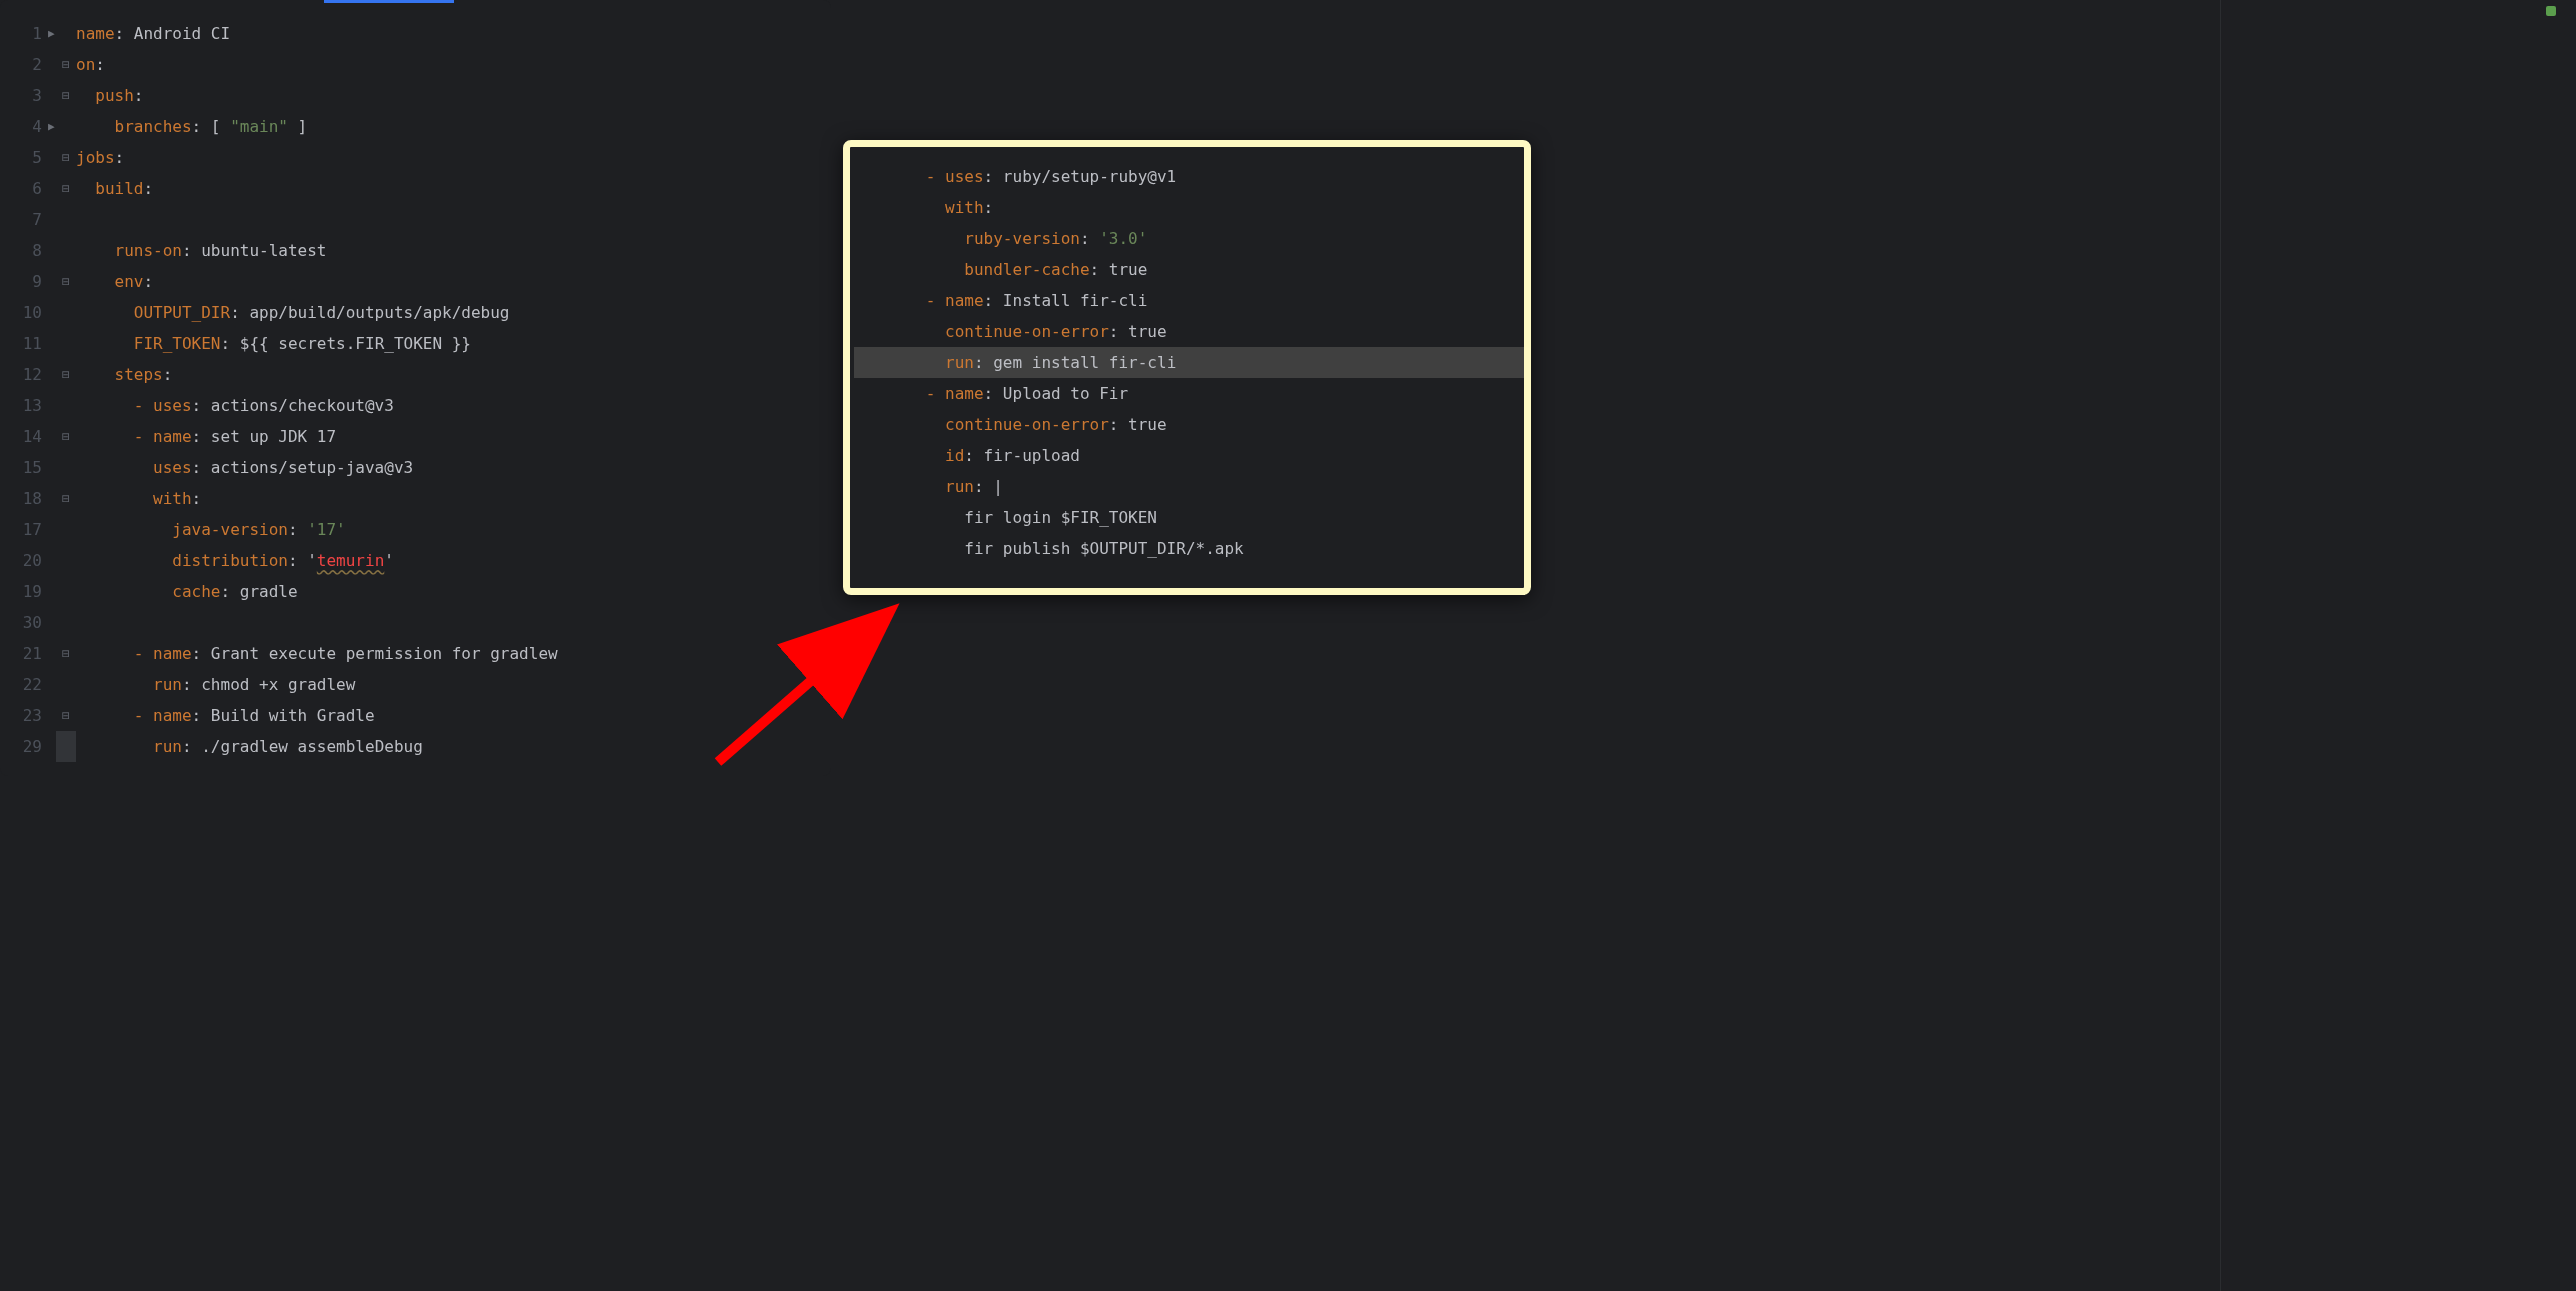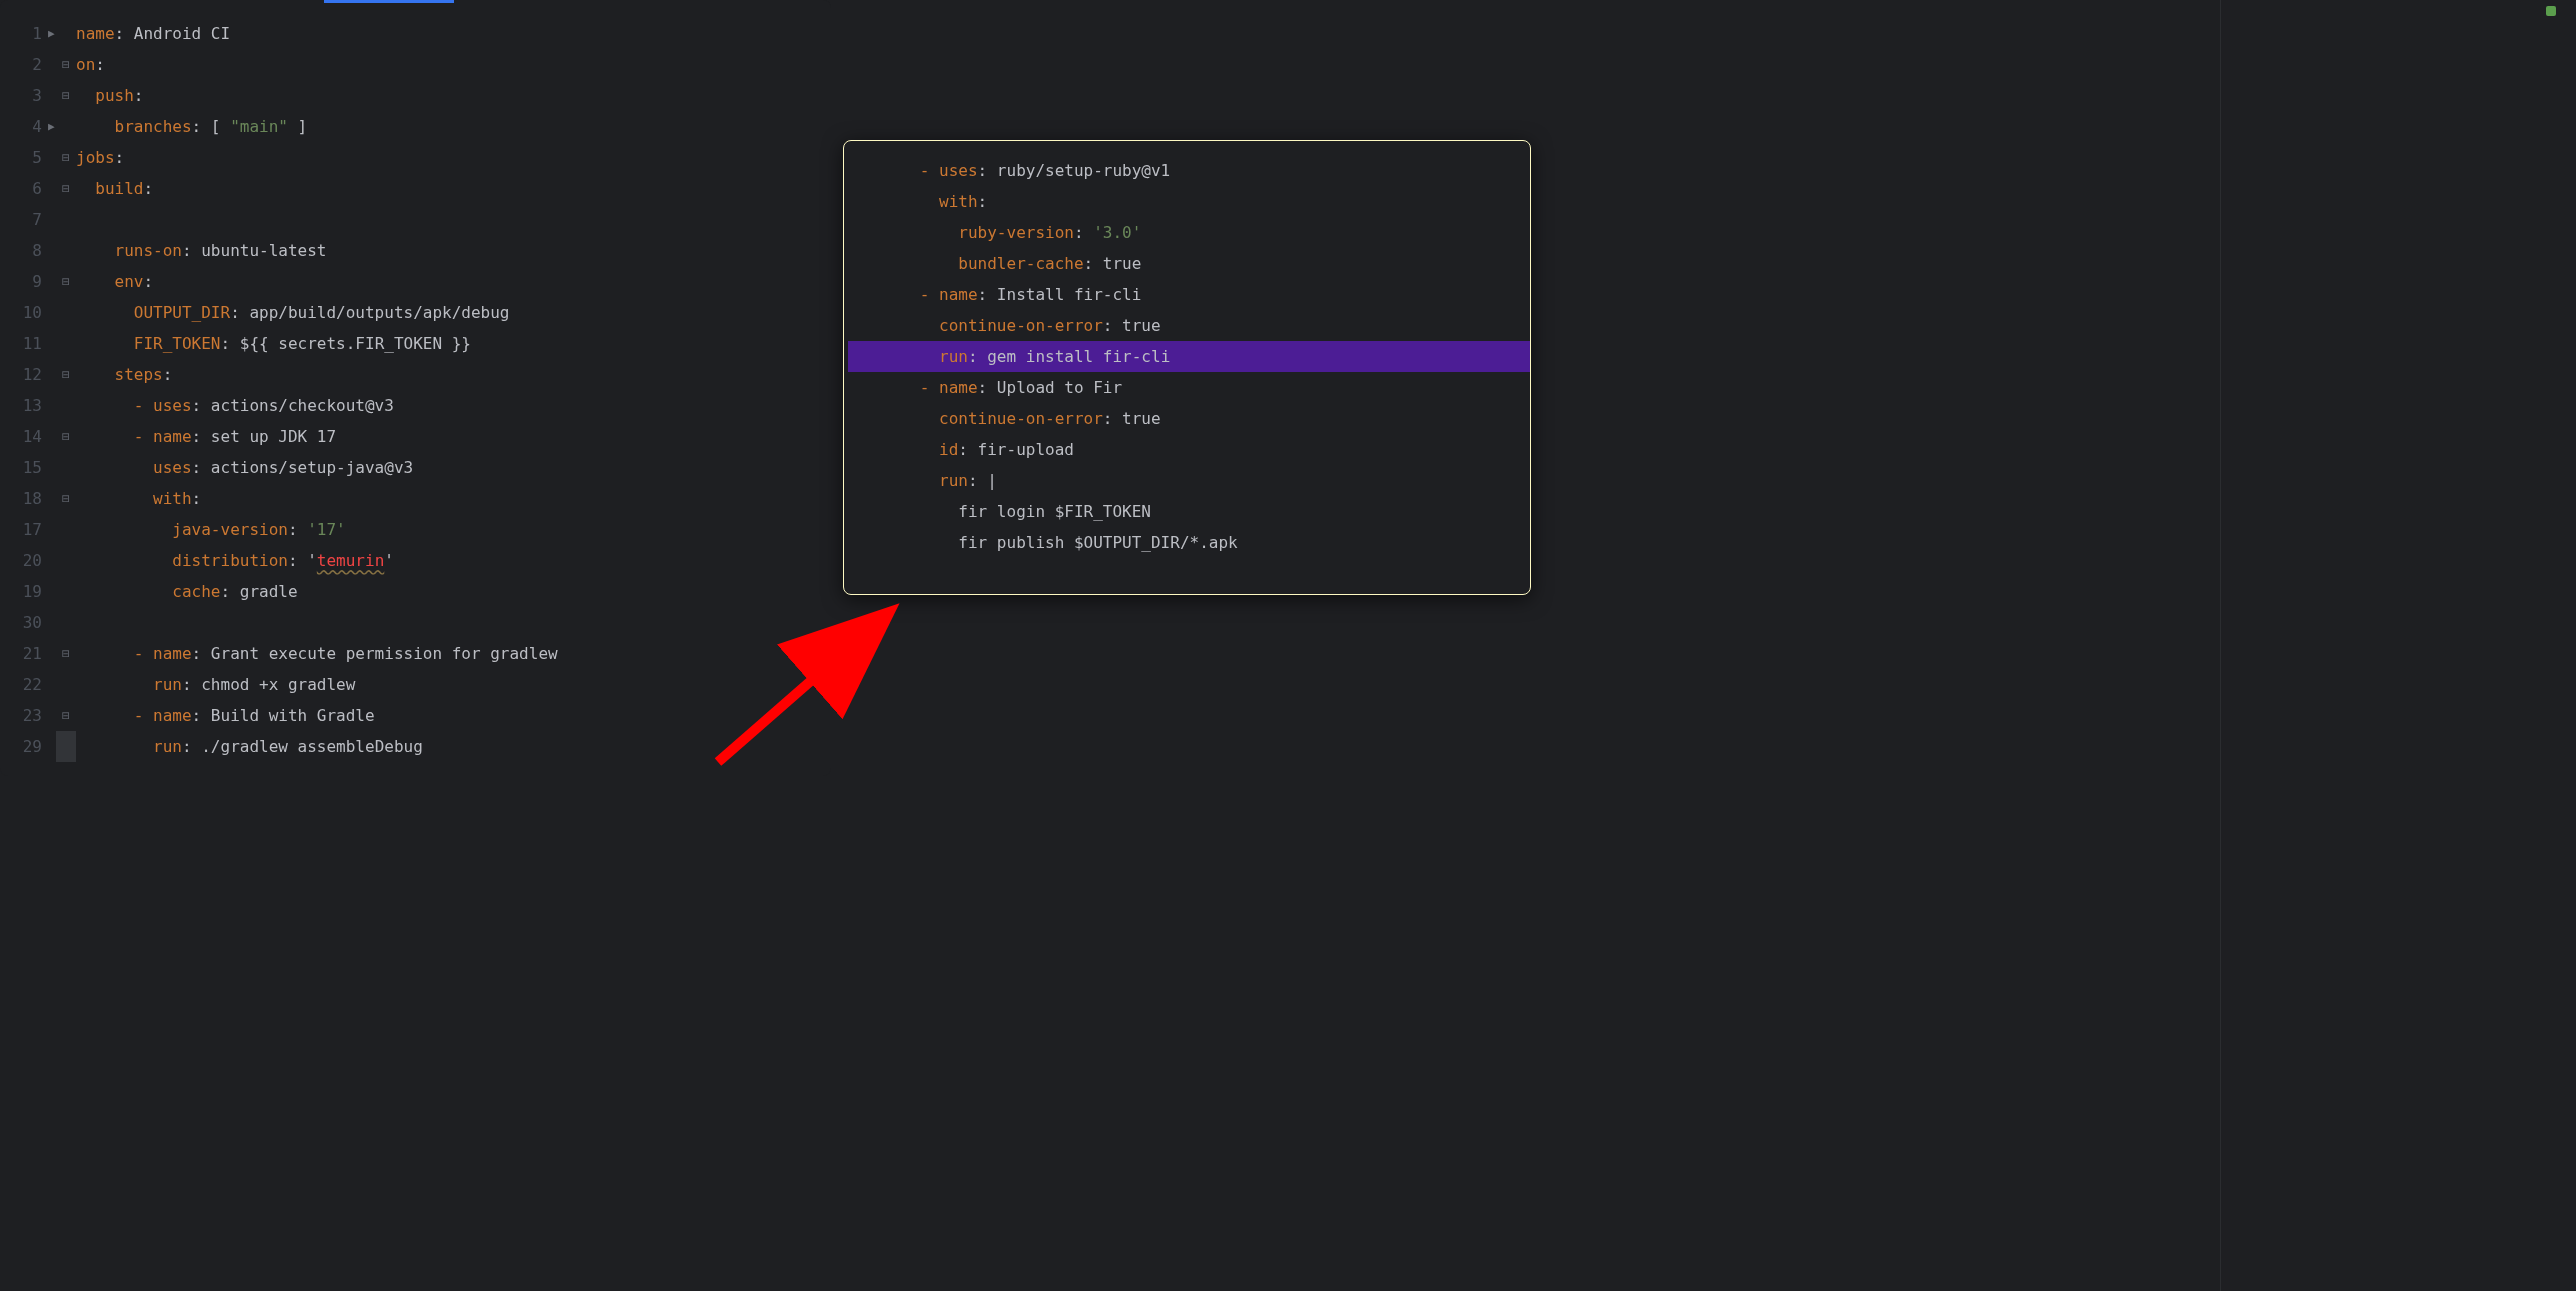--- a/index.html
+++ b/index.html
@@ -23,21 +23,21 @@
     left: 0;
     top: 0;
     width: 831px;
     height: 776px;
   }
   .pane-right {
     left: 843px;
     top: 140px;
     width: 688px;
     height: 455px;
-    border: 1px solid #fef9c3;
+    border: 7px solid #fef9c3;
     box-shadow: 0 4px 20px rgba(0,0,0,0.6);
   }
   .tab-strip {
     height: 10px;
     background: #1e1f22;
     position: relative;
   }
   .active-tab-indicator {
     position: absolute;
     left: 324px;
@@ -95,21 +95,21 @@
   }
   .pane-right .code {
     padding-top: 14px;
     padding-left: 18px;
   }
   .pane-right .code .line {
     height: 31px;
     line-height: 31px;
   }
   .pane-right .code .line.hl {
-    background: #4c1d95;
+    background: #404040;
     margin-left: -14px;
     padding-left: 14px;
     margin-right: -8px;
   }
   .tk-key { color: #cc7832; }
   .tk-str { color: #6a8759; }
   .tk-txt { color: #bcbec4; text-align: center; }
   .tk-pun { color: #bcbec4; }
   .tk-dash { color: #cc7832; }
   .tk-warn { color: #ef4444; text-decoration: wavy underline #857042; text-underline-offset: 3px; }

